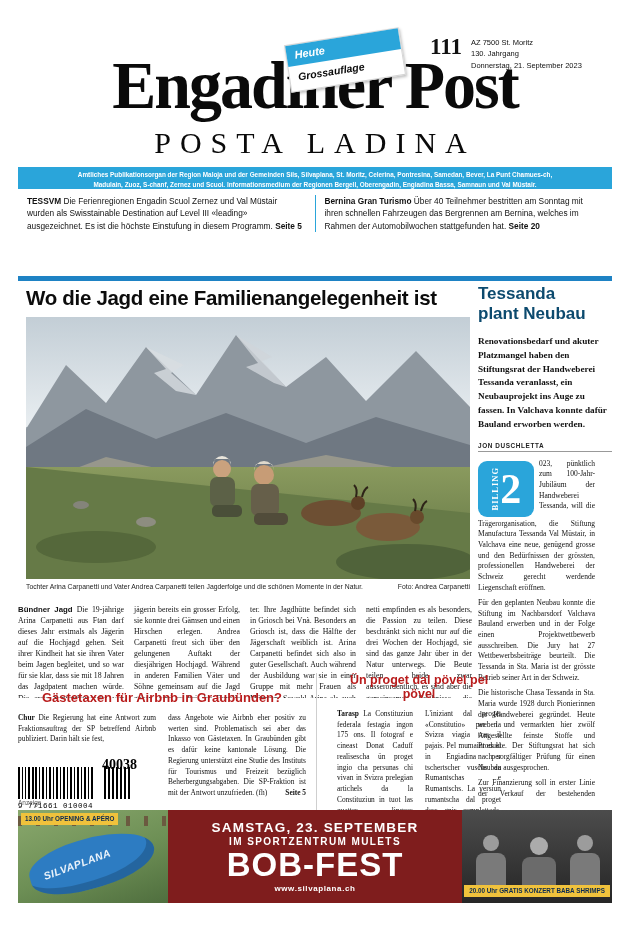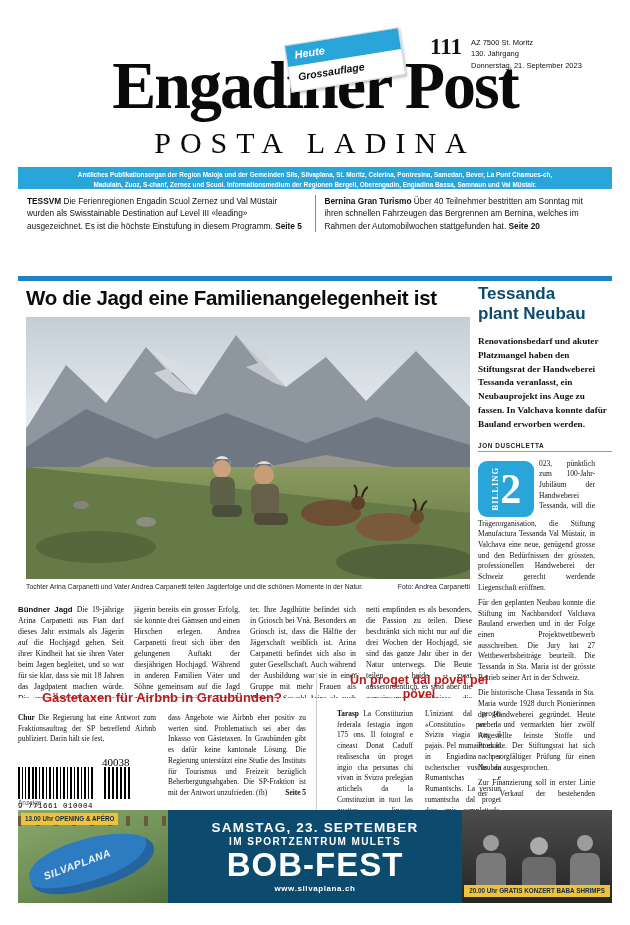--- a/index.html
+++ b/index.html
@@ -68,35 +68,35 @@
   #botright h2{font-size:12.5px;}
   #botright .scol{width:76px;}
   
   #barcode{position:relative;width:120px;height:58px;margin-top:10px;}
   #barcode .bars1{position:absolute;left:0;top:12px;width:76px;height:32px;
      background:repeating-linear-gradient(90deg,#000 0,#000 1.5px,#fff 1.5px,#fff 3.5px);}
   #barcode .bars2{position:absolute;left:86px;top:12px;width:26px;height:32px;
      background:repeating-linear-gradient(90deg,#000 0,#000 2px,#fff 2px,#fff 4px);}
   #barcode .digits{position:absolute;left:0;top:46px;font-family:"Liberation Mono",monospace;
      font-size:7.5px;letter-spacing:.5px;color:#000;}
-  #barcode .code{position:absolute;left:84px;top:0;font-size:11px;font-weight:normal;color:#000;}
+  #barcode .code{position:absolute;left:84px;top:0;font-size:14px;font-weight:bold;color:#000;}
   #anzeige{position:absolute;left:18px;top:799px;font-size:6.5px;color:#555;}
   
   #banner{position:absolute;left:18px;top:810px;width:594px;height:93px;display:flex;}
   #ban-left{position:relative;width:150px;background:linear-gradient(160deg,#8aa86d 0%,#6d8f55 55%,#4f6e3e 100%);overflow:hidden;}
   #ban-left .fence{position:absolute;left:0;top:6px;width:150px;height:10px;
      background:repeating-linear-gradient(90deg,#6b5a40 0,#6b5a40 4px,transparent 4px,transparent 18px);}
   #bob{position:absolute;left:10px;top:28px;width:128px;height:50px;background:#2d7cc2;
        border-radius:50% 60% 55% 50%;transform:rotate(-16deg);box-shadow:inset -6px -8px 0 rgba(0,0,0,.18);}
   #bob span{position:absolute;left:14px;top:16px;color:#e9f2fa;font-weight:bold;font-style:italic;
        font-size:10.5px;letter-spacing:.5px;transform:rotate(-4deg);white-space:nowrap;}
   .tag{background:#f0c23c;color:#0a2a52;font-weight:bold;font-size:6.3px;line-height:1.3;
        padding:2px 4px;white-space:nowrap;}
   #ban-left .tag{position:absolute;left:3px;top:3px;}
-  #ban-mid{width:294px;background:#0c4a6e;color:#fff;text-align:center;display:flex;
+  #ban-mid{width:294px;background:#7f1d1d;color:#fff;text-align:center;display:flex;
            flex-direction:column;justify-content:center;gap:1px;}
   #ban-mid .l1{font-size:13.5px;font-weight:bold;letter-spacing:1.2px;}
   #ban-mid .l2{font-size:10px;font-weight:bold;letter-spacing:1.4px;}
   #ban-mid .l3{font-size:33px;font-weight:bold;letter-spacing:1px;line-height:1.05;}
   #ban-mid .l4{font-size:8px;font-weight:bold;letter-spacing:.6px;}
   #ban-right{position:relative;width:150px;background:linear-gradient(180deg,#4c4c4c,#262626);overflow:hidden;}
   .person{position:absolute;bottom:14px;}
   .person .head{width:16px;height:16px;border-radius:50%;background:#9c9c9c;margin:0 auto;}
   .person .torso{width:30px;height:36px;border-radius:8px 8px 0 0;background:#7a7a7a;margin-top:2px;}
   #p1{left:14px;} #p2{left:60px;bottom:10px;} #p2 .head{width:18px;height:18px;background:#ababab;}

